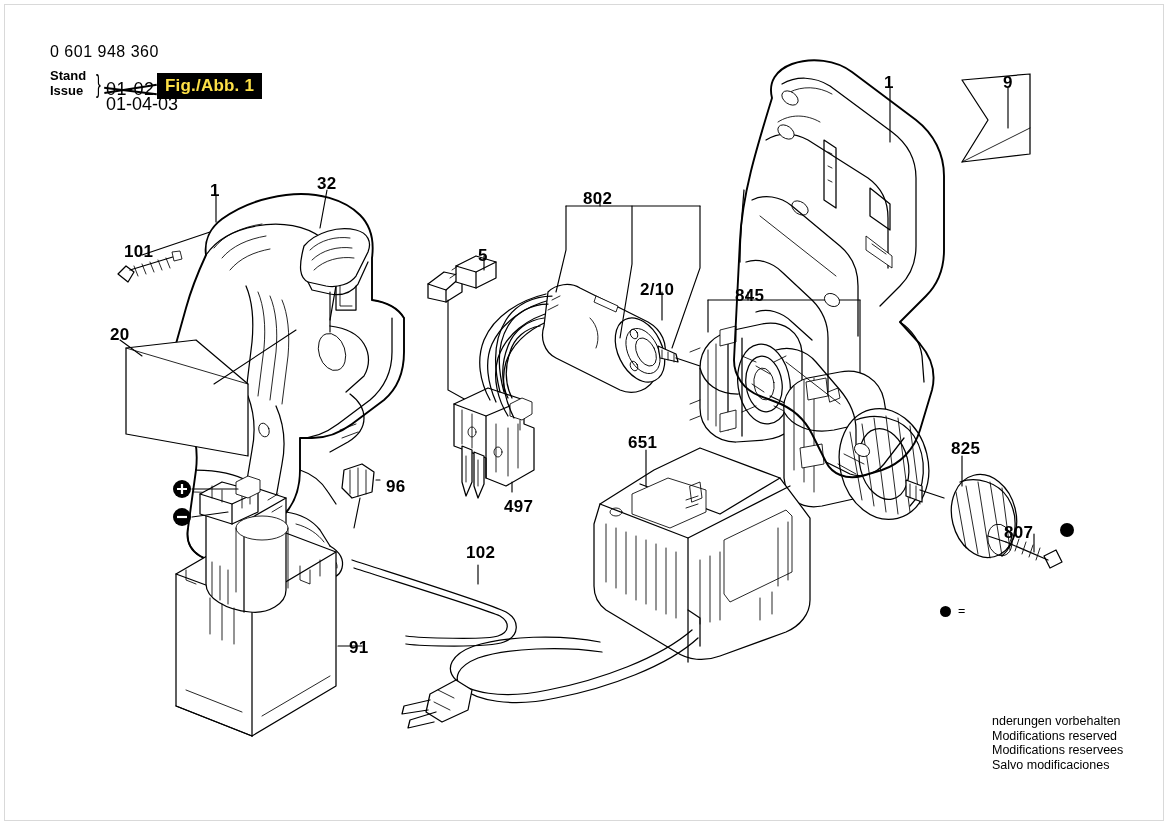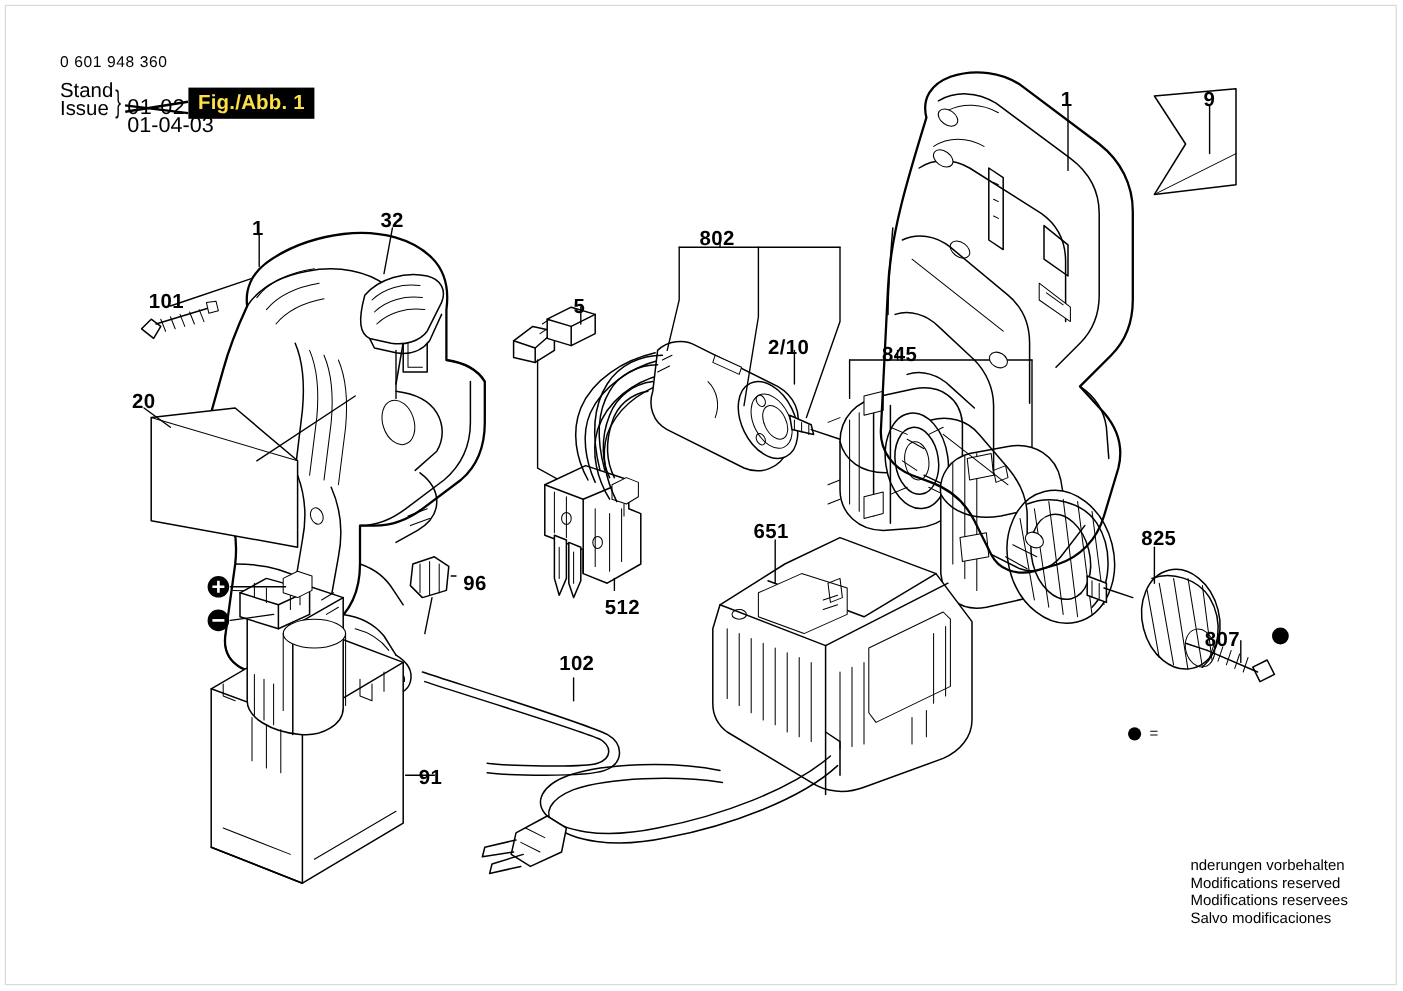--- a/index.html
+++ b/index.html
@@ -31,36 +31,37 @@
   }
 
   
   #header {
     position: absolute;
     left: 50px;
     top: 44px;
     width: 260px;
   }
   .partno {
-    font-size: 13px;
+    font-size: 16px;
     letter-spacing: 0.5px;
     white-space: nowrap;
     line-height: 16px;
   }
   .issue-wrap {
     position: relative;
     margin-top: 8px;
     height: 34px;
   }
   .issue-labels {
     position: absolute;
     left: 0;
     top: 0;
-    font-size: 17px;
+    font-size: 13px;
     line-height: 15px;
+    font-weight: bold;
   }
   .brace {
     position: absolute;
     left: 46px;
     top: -1px;
     font-size: 26px;
     line-height: 34px;
     transform: scaleX(0.55);
     transform-origin: left center;
   }
@@ -525,21 +526,21 @@
 
   </svg>
   </div>
 
   <div class="callout" style="left:210px;  top:182px;">1</div>
   <div class="callout" style="left:124px;  top:243px;">101</div>
   <div class="callout" style="left:317px;  top:175px;">32</div>
   <div class="callout" style="left:110px;  top:326px;">20</div>
   <div class="callout" style="left:478px;  top:247px;">5</div>
   <div class="callout" style="left:386px;  top:478px;">96</div>
-  <div class="callout" style="left:504px;  top:498px;">512</div>
+  <div class="callout" style="left:504px;  top:498px;">497</div>
   <div class="callout" style="left:583px;  top:190px;">802</div>
   <div class="callout" style="left:640px;  top:281px;">2/10</div>
   <div class="callout" style="left:735px;  top:287px;">845</div>
   <div class="callout" style="left:884px;  top:74px;">1</div>
   <div class="callout" style="left:1003px; top:74px;">9</div>
   <div class="callout" style="left:951px;  top:440px;">825</div>
   <div class="callout" style="left:1004px; top:524px;">807</div>
   <div class="callout" style="left:628px;  top:434px;">651</div>
   <div class="callout" style="left:349px;  top:639px;">91</div>
   <div class="callout" style="left:466px;  top:544px;">102</div>

